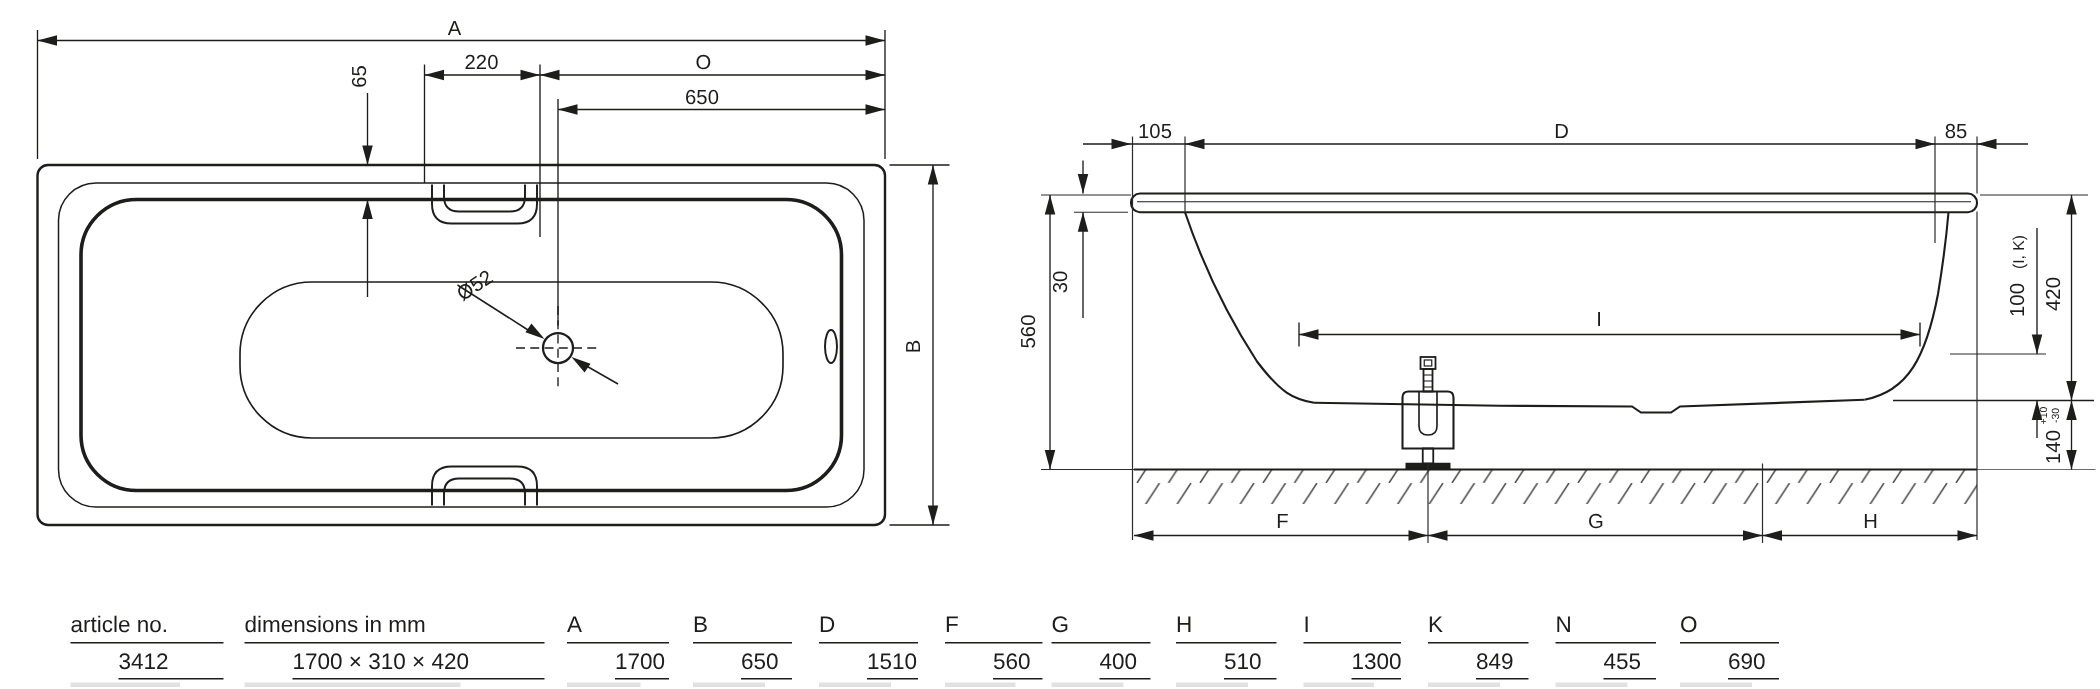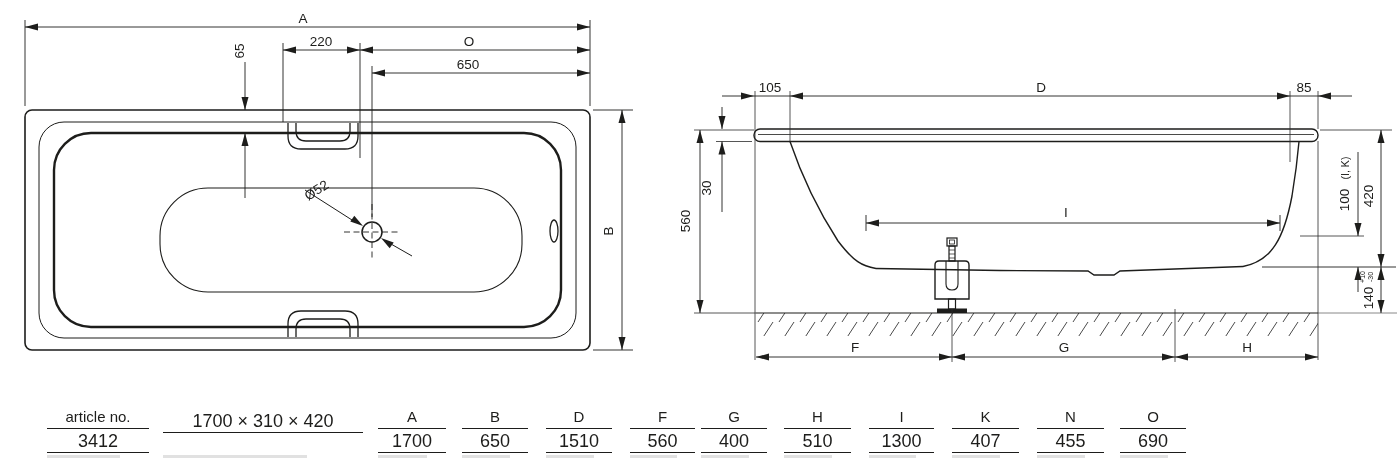--- a/index.html
+++ b/index.html
@@ -4,25 +4,25 @@
 <style>
   html,body { margin:0; padding:0; background:#ffffff; }
   .sheet { position:relative; width:1400px; height:459px; background:#fff; overflow:hidden;
            font-family:"Liberation Sans", sans-serif; color:#1d1d1b; }
   .drawing-svg { position:absolute; left:0; top:0; }
   svg text { font-family:"Liberation Sans", sans-serif; fill:#1d1d1b; font-size:13.5px; }
   svg .small { font-size:10.5px; }
   svg .tiny { font-size:7px; }
 
   .dim-table { position:absolute; left:0; top:392px; width:1400px; height:67px; }
-  .col { position:absolute; top:17px;text-align:center; }
+  .col { position:absolute; top:17px; }
   .col .th { font-size:15px; height:16px; line-height:16px; padding-bottom:3px;
              border-bottom:1.5px solid #1d1d1b; white-space:nowrap; }
-  .col .td { font-size:18px; height:17px; line-height:17px; padding-top:4px; padding-bottom:2px;
-             border-bottom:1.5px solid #1d1d1b; white-space:nowrap; }
+  .col .td { font-size:15px; height:17px; line-height:17px; padding-top:4px; padding-bottom:2px;
+             border-bottom:1.5px solid #1d1d1b; white-space:nowrap;margin-left:32px; }
   .col::after { content:""; position:absolute; left:0; top:46px; width:72%; height:3px;
                 background:#c9c9c9; opacity:.55; }
 </style>
 </head>
 <body>
 
 <div class="sheet">
 
 <svg class="drawing-svg" width="1400" height="392" viewBox="0 0 1400 392">
   <defs>
@@ -235,20 +235,21 @@
     </g>
   </g>
 </svg>
 
   <div class="dim-table">
     <div class="col" style="left:47px;  width:102px;">
       <div class="th">article no.</div>
       <div class="td">3412</div>
     </div>
     <div class="col" style="left:163px; width:200px;">
+      <div class="th">dimensions in mm</div>
       <div class="td">1700 × 310 × 420</div>
     </div>
     <div class="col" style="left:378px; width:68px;">
       <div class="th">A</div>
       <div class="td">1700</div>
     </div>
     <div class="col" style="left:462px; width:66px;">
       <div class="th">B</div>
       <div class="td">650</div>
     </div>
@@ -267,21 +268,21 @@
     <div class="col" style="left:784px; width:67px;">
       <div class="th">H</div>
       <div class="td">510</div>
     </div>
     <div class="col" style="left:869px; width:65px;">
       <div class="th">I</div>
       <div class="td">1300</div>
     </div>
     <div class="col" style="left:952px; width:67px;">
       <div class="th">K</div>
-      <div class="td">407</div>
+      <div class="td">849</div>
     </div>
     <div class="col" style="left:1037px; width:67px;">
       <div class="th">N</div>
       <div class="td">455</div>
     </div>
     <div class="col" style="left:1120px; width:66px;">
       <div class="th">O</div>
       <div class="td">690</div>
     </div>
   </div>

